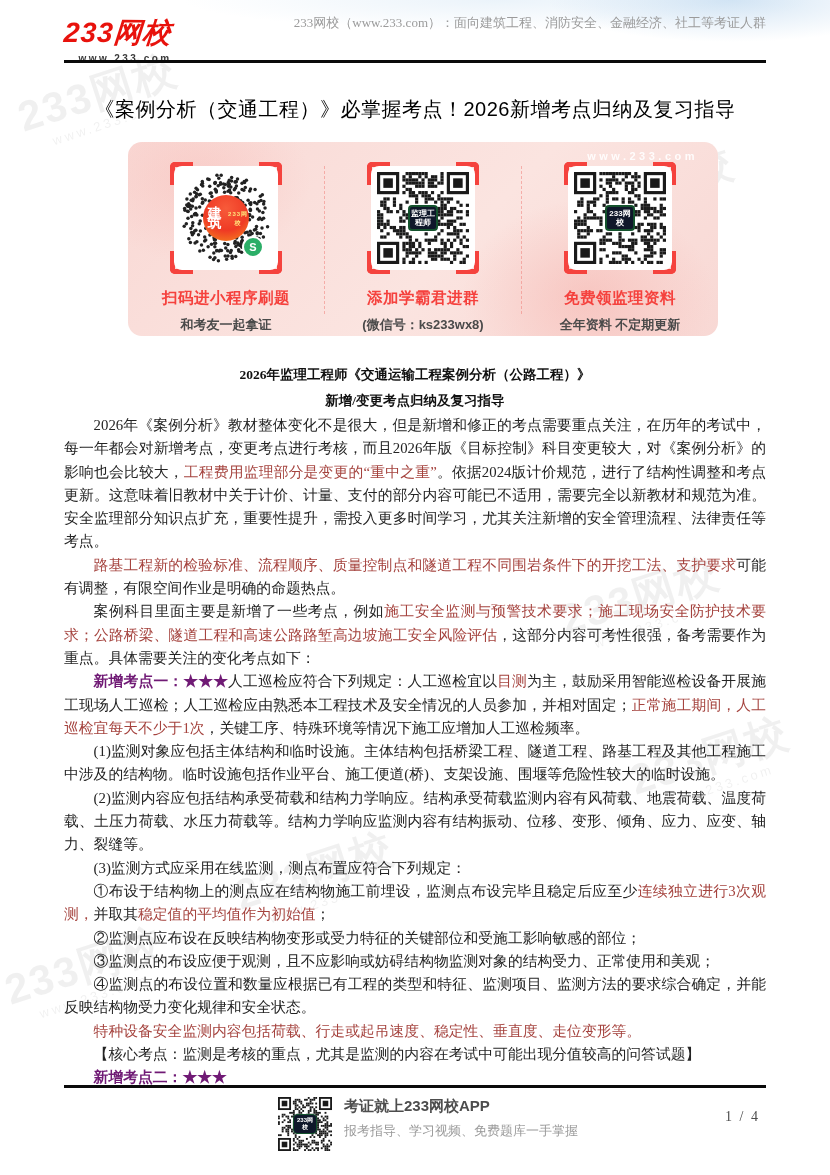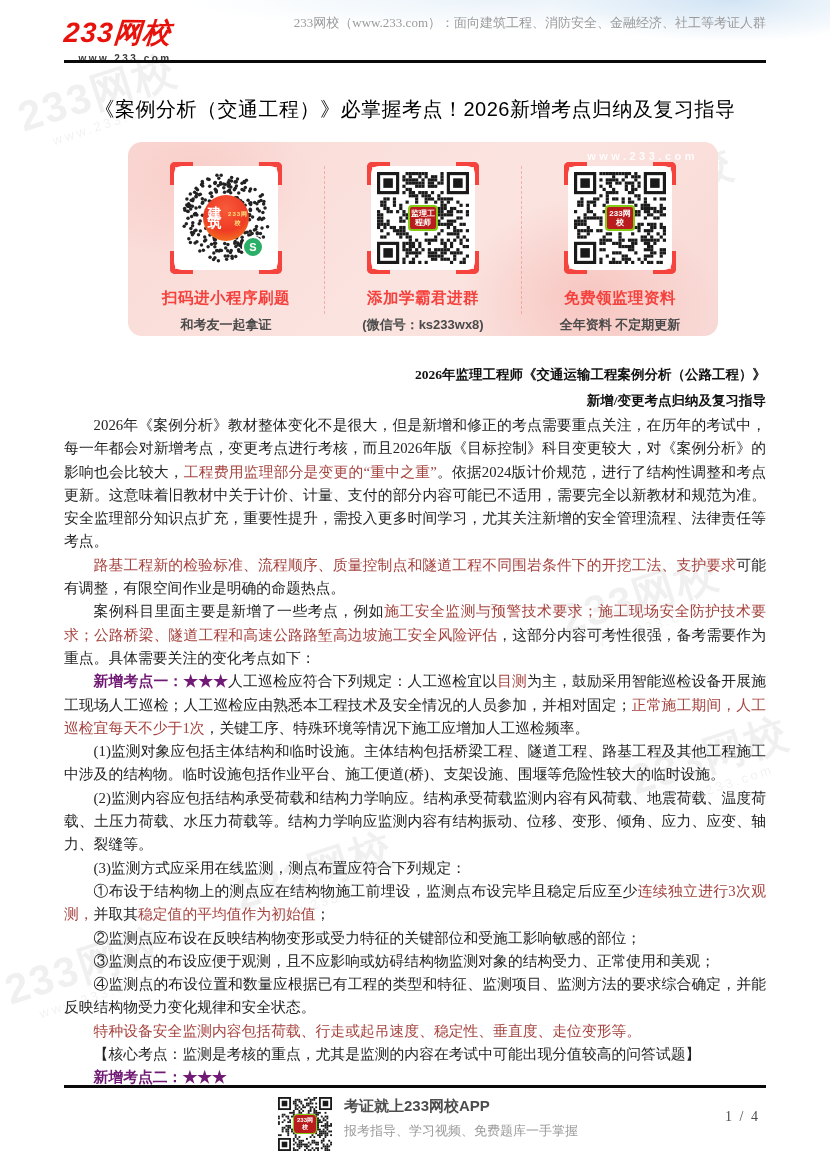--- a/index.html
+++ b/index.html
@@ -79,21 +79,21 @@
     background:#fff;border-radius:8px;padding:6px;box-sizing:border-box;
   }
   .qr-box svg{display:block;width:100%;height:100%;}
   .corner{position:absolute;width:18px;height:18px;border:0 solid #f5433e;}
   .corner.tl{left:0;top:0;border-left-width:5px;border-top-width:5px;border-top-left-radius:5px;}
   .corner.tr{right:0;top:0;border-right-width:5px;border-top-width:5px;border-top-right-radius:5px;}
   .corner.bl{left:0;bottom:0;border-left-width:5px;border-bottom-width:5px;border-bottom-left-radius:5px;}
   .corner.br{right:0;bottom:0;border-right-width:5px;border-bottom-width:5px;border-bottom-right-radius:5px;}
   .qr-badge{
     position:absolute;left:50%;top:50%;transform:translate(-50%,-50%);
-    background:#b91c1c;color:#fff;border:2px solid #84cc16;border-radius:4px;
+    background:#0f172a;color:#fff;border:2px solid #14532d;border-radius:4px;
     font-size:8px;font-weight:bold;line-height:9px;width:24px;padding:2px 1px;
     text-align:center;word-break:break-all;
   }
   .qr-badge.circle{
     width:46px;height:46px;border-radius:50%;padding:0;border:none;
     background:radial-gradient(circle at 50% 30%,#f75b3a,#ef3a24 55%,#f78f1e 100%);
     display:flex;align-items:center;justify-content:center;
   }
   .qr-badge.circle .b-main{font-size:14px;font-weight:bold;letter-spacing:1px;}
   .qr-badge.circle .b-sub{font-size:6px;color:#ffe27a;margin-top:1px;letter-spacing:1px;}
@@ -106,21 +106,21 @@
     margin-top:14px;color:#f5413d;font-size:15.5px;font-weight:bold;letter-spacing:.5px;
   }
   .banner-subcaption{margin-top:7px;color:#4a4a4a;font-size:13px;font-weight:bold;}
 
   
   .article{
     position:absolute;left:64px;top:362px;width:702px;
     font-family:"Liberation Serif","DejaVu Serif",serif;color:#242424;
   }
   .article h3{
-    margin:0;padding:0;text-align:right;font-size:13.5px;font-weight:bold;
+    margin:0;padding:0;text-align:center;font-size:13.5px;font-weight:bold;
     color:#111;line-height:26px;
   }
   .para{
     margin:0;padding:0;font-size:14.8px;line-height:23.3px;
     text-align:justify;text-indent:2em;color:#242424;
   }
   .para .n{color:#242424;}
   .para .r{color:#a5433e;}
   .para .rb{color:#701a75;font-weight:bold;}
 

